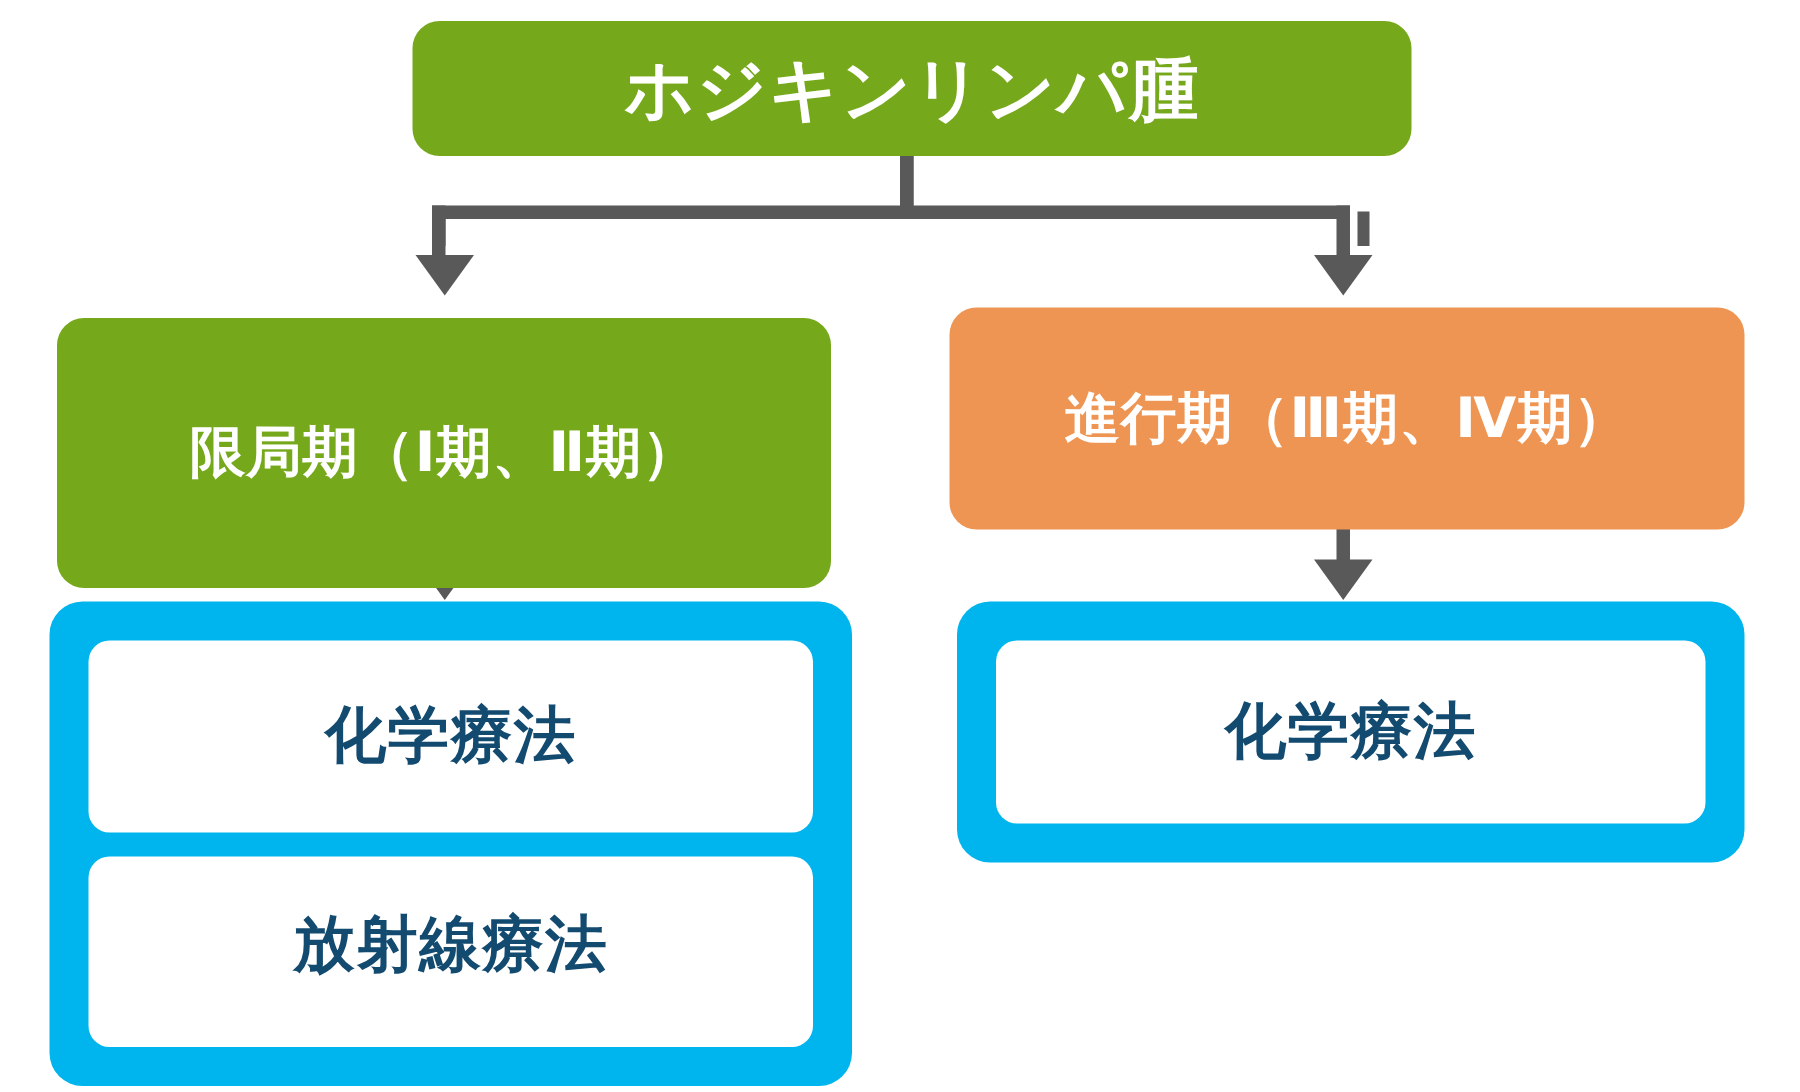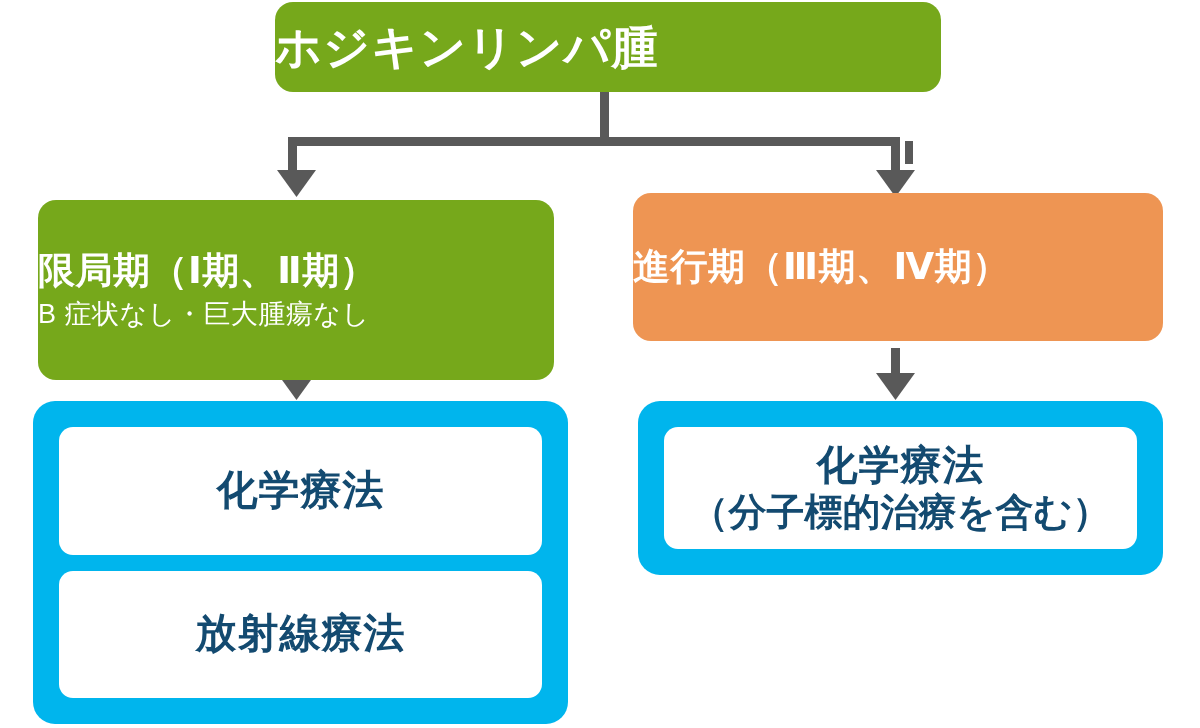--- a/index.html
+++ b/index.html
@@ -17,24 +17,25 @@
     background: #ffffff;
     overflow: hidden;
   }
 
   
   .node {
     position: absolute;
     box-sizing: border-box;
     display: flex;
     flex-direction: column;
-    align-items: flex-start;
+    align-items: center;
     justify-content: center;
     text-align: center;
     line-height: 1.18;
+    margin-top: 12px;
   }
 
   .node-green {
     background: #76a81b;
     color: #ffffff;
     border-radius: 18px;
   }
   .node-orange {
     background: #ee9553;
     color: #ffffff;
@@ -104,21 +105,21 @@
 
   
   #root-node      { left: 275px; top: 2px;   width: 666px; height: 90px; }
   #stage-early    { left: 38px;  top: 200px; width: 516px; height: 180px; }
   #stage-advanced { left: 633px; top: 193px; width: 530px; height: 148px; }
 
   #tx-early-wrap    { left: 33px;  top: 401px; width: 535px; height: 323px; }
   #tx-advanced-wrap { left: 638px; top: 401px; width: 525px; height: 174px; }
 
   #tx-early-chemo     { height: 130px; }
-  #tx-early-radiation { height: 130px; }
+  #tx-early-radiation { height: 130px; font-family: Liberation Mono, monospace; }
   #tx-advanced-chemo  { height: 140px; }
 </style>
 </head>
 <body>
 
 <div id="canvas">
 
   <svg id="connectors" viewBox="0 0 1200 728" xmlns="http://www.w3.org/2000/svg">
 
     <g>
@@ -147,36 +148,34 @@
       <polygon points="876,373 915,373 895.5,400" fill="#595959"></polygon>
     </g>
   </svg>
 
   <div id="root-node" class="node node-green">
     <div class="title-root">ホジキンリンパ腫</div>
   </div>
 
   <div id="stage-early" class="node node-green">
     <div class="title-stage">限局期（Ⅰ期、Ⅱ期）</div>
-    <div class="sub-stage">B 症状なし・巨大腫瘍なし</div>
   </div>
 
   <div id="stage-advanced" class="node node-orange">
     <div class="title-stage">進行期（Ⅲ期、Ⅳ期）</div>
   </div>
 
   <div id="tx-early-wrap" class="node-cyan-wrap">
     <div id="tx-early-chemo" class="node-white">
       <div class="title-tx">化学療法</div>
     </div>
     <div id="tx-early-radiation" class="node-white">
       <div class="title-tx">放射線療法</div>
     </div>
   </div>
 
   <div id="tx-advanced-wrap" class="node-cyan-wrap">
     <div id="tx-advanced-chemo" class="node-white">
       <div class="title-tx">化学療法</div>
-      <div class="title-tx-sub">（分子標的治療を含む）</div>
     </div>
   </div>
 
 </div>
 
 </body></html>

